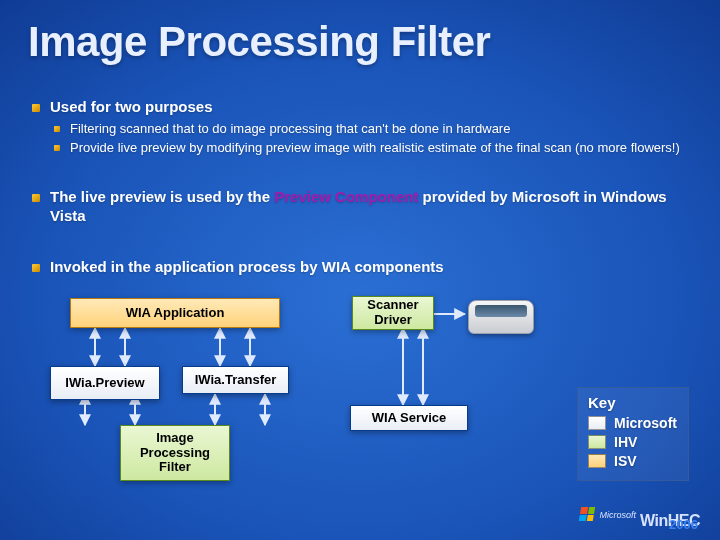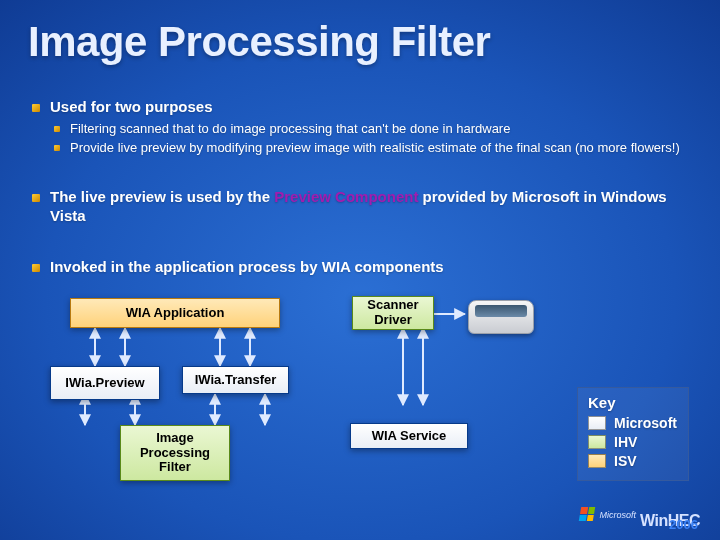--- a/index.html
+++ b/index.html
@@ -141,21 +141,21 @@
   </svg>
 
   <div class="box orange" style="left:40px; top:8px; width:210px; height:30px;">WIA Application</div>
   <div class="box green" style="left:322px; top:6px; width:82px; height:34px; white-space:pre-line;">Scanner
 Driver</div>
   <div class="scanner" style="left:438px; top:10px;"></div>
 
   <div class="box" style="left:20px; top:76px; width:110px; height:34px;">IWia.Preview</div>
   <div class="box" style="left:152px; top:76px; width:107px; height:28px;">IWia.Transfer</div>
 
-  <div class="box" style="left:320px; top:133px; width:118px; height:26px;">WIA Service</div>
+  <div class="box" style="left:320px; top:115px; width:118px; height:26px;">WIA Service</div>
 
   <div class="box green" style="left:90px; top:135px; width:110px; height:56px; white-space:pre-line;">Image
 Processing
 Filter</div>
 
   <div class="key" style="left:547px; top:55px; width:112px;margin-top:42px;">
     <div class="key-title">Key</div>
     <div class="key-row">
         <span class="sw blue"></span>
         <span>Microsoft</span>

